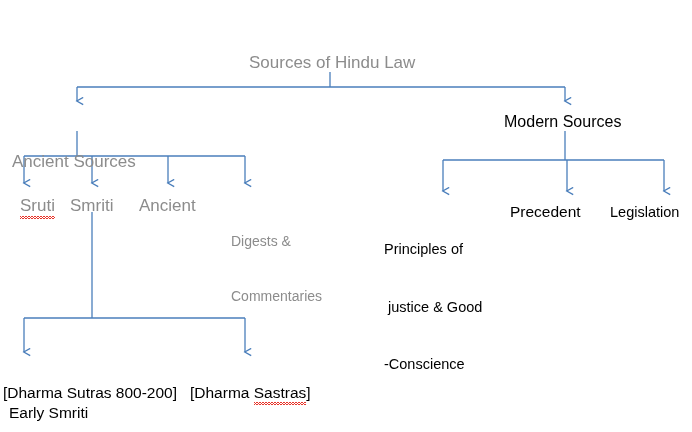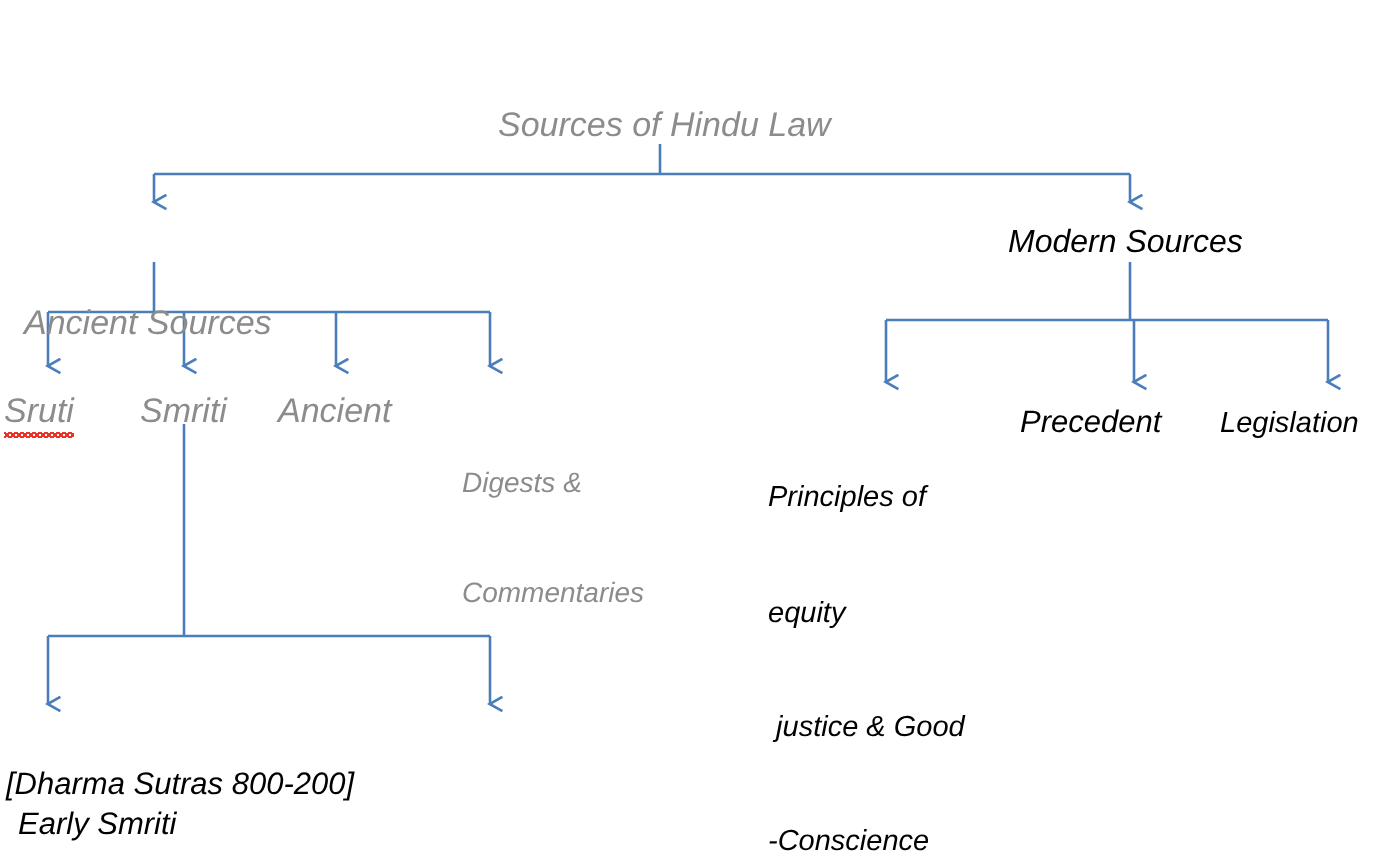--- a/index.html
+++ b/index.html
@@ -7,21 +7,20 @@
     padding: 0;
     background: #ffffff;
   }
   #canvas {
     position: relative;
     width: 692px;
     height: 432px;
     background: #ffffff;
     overflow: hidden;
     font-family: "Liberation Sans", sans-serif;
-    font-style: italic;
   }
   #connectors {
     position: absolute;
     left: 0;
     top: 0;
     width: 692px;
     height: 432px;
   }
   .node {
     position: absolute;
@@ -96,42 +95,42 @@
       <path d="M664,160 L664,191" marker-end="url(#arw)"></path>
     </g>
   </svg>
 
   <div class="node node-gray" style="left:249px; top:52px; font-size:17px;">Sources of Hindu Law</div>
 
   <div class="node node-gray" style="left:12px; top:107px; font-size:17px;margin-top:44px;">Ancient Sources</div>
 
   <div class="node node-black" style="left:504px; top:111px; font-size:16px;">Modern Sources</div>
 
-  <div class="node node-gray" style="left:2px; top:195px; font-size:17px;"><span class="sp">Sruti</span></div>
+  <div class="node node-gray" style="left:20px; top:195px; font-size:17px;"><span class="sp">Sruti</span></div>
 
   <div class="node node-gray" style="left:70px; top:195px; font-size:17px;">Smriti</div>
 
   <div class="node node-gray" style="left:139px; top:195px; font-size:17px;">Ancient</div>
 
   <div class="node node-gray" style="left:231px; top:195px; font-size:14px;">
     <div>Digests &amp;</div>
     <div>Commentaries</div>
   </div>
 
   <div class="node node-black" style="left:384px; top:202px; font-size:14.5px;">
     <div>Principles of</div>
-    <div>equity</div>
     <div> justice &amp; Good</div>
     <div>-Conscience</div>
   </div>
 
   <div class="node node-black" style="left:510px; top:202px; font-size:15.5px;">Precedent</div>
 
   <div class="node node-black" style="left:610px; top:203px; font-size:14.5px;">Legislation</div>
 
   <div class="node node-black" style="left:9px; top:362px; font-size:15.5px;">
     <div>Early Smriti</div>
   </div>
   <div class="node node-black" style="left:3px; top:383px; font-size:15.5px;">[Dharma Sutras 800-200]</div>
 
 
+  <div class="node node-black" style="left:190px; top:383px; font-size:15.5px;"><span>[Dharma </span><span class="sp">Sastras</span><span>]</span></div>
 
 </div>
 
 </body></html>

